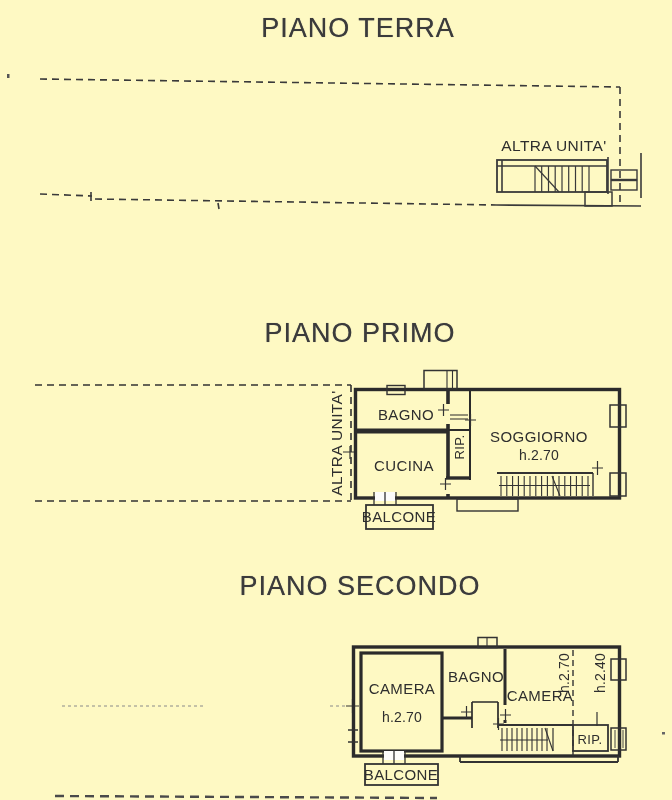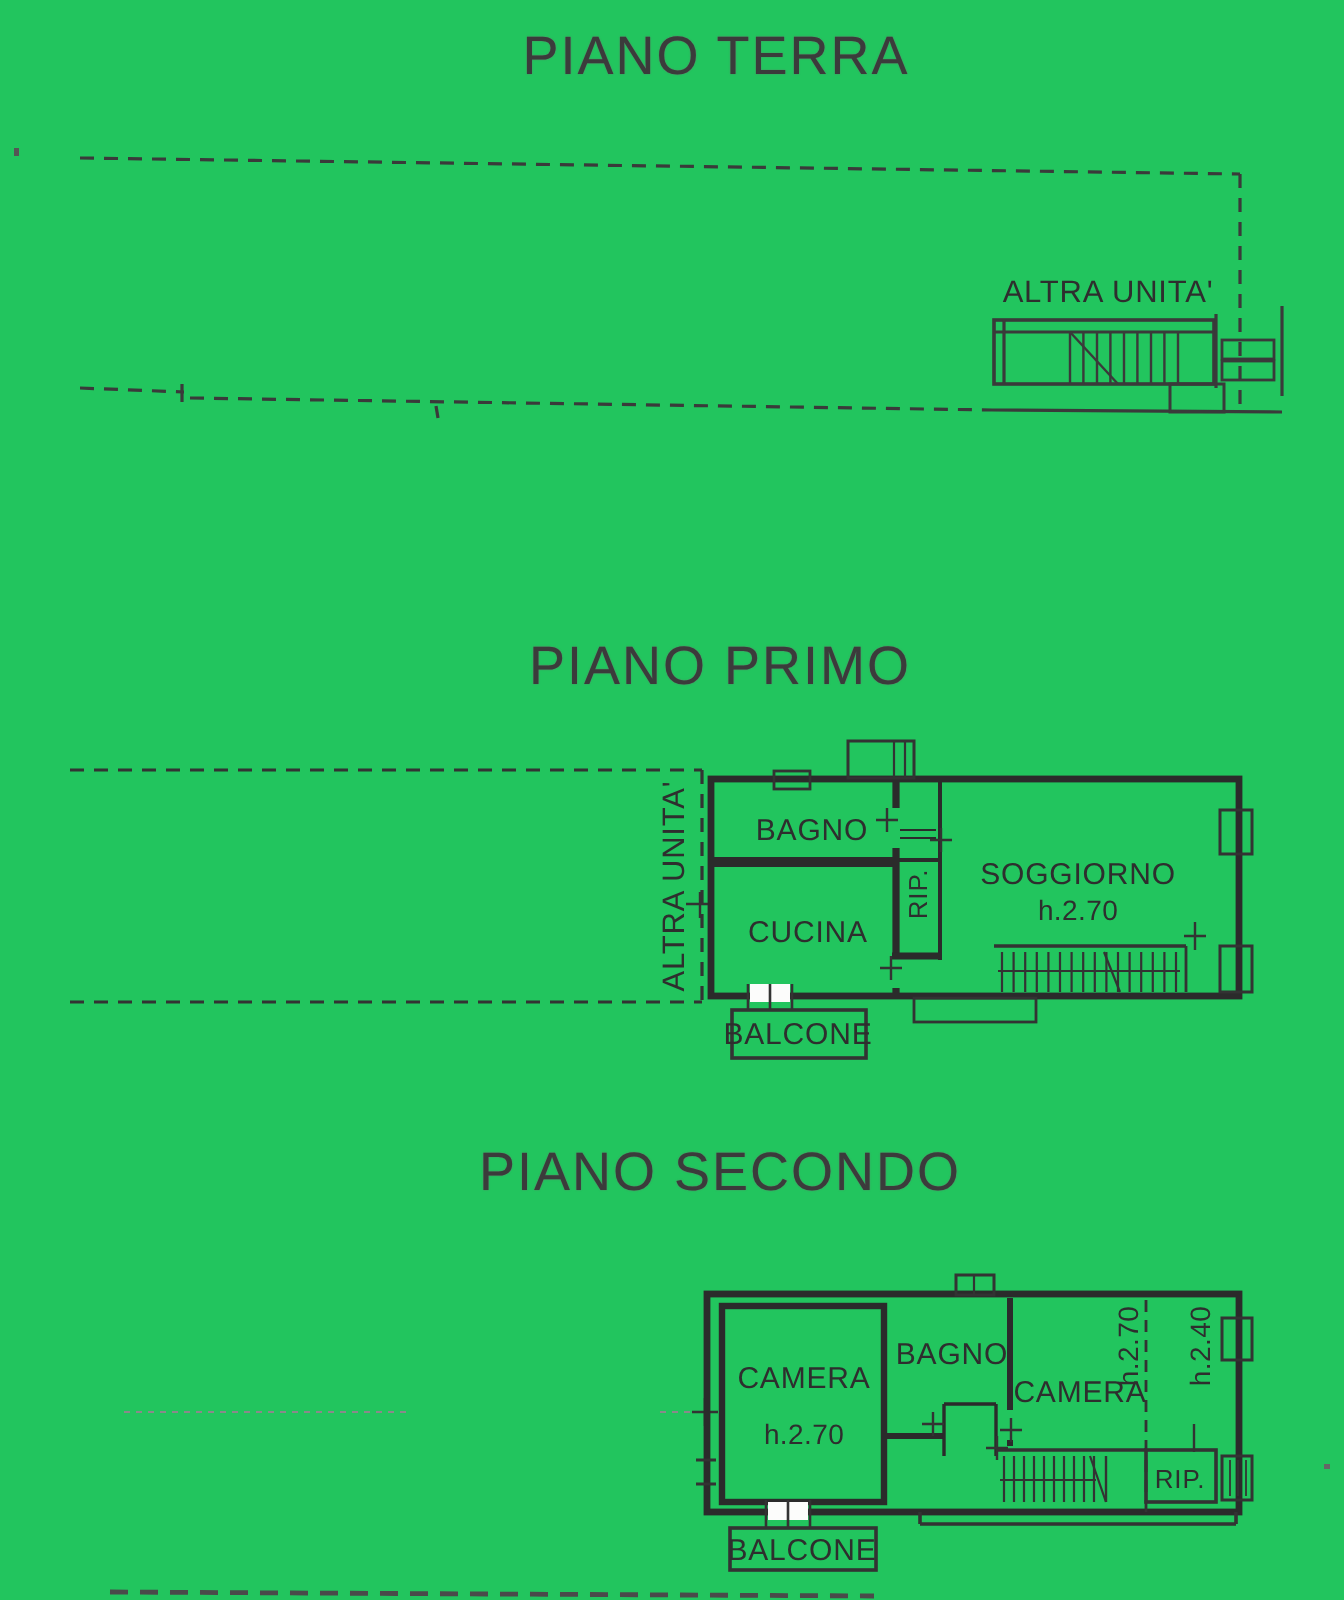--- a/index.html
+++ b/index.html
@@ -1,19 +1,19 @@
 <!DOCTYPE html>
 <html><head>
 <meta charset="utf-8">
 <style>
   html,body{margin:0;padding:0;}
   .page{
     position:relative;
     width:672px;height:800px;
-    background:#22c55e;
+    background:#fef9c3;
     overflow:hidden;
     font-family:"Liberation Sans", sans-serif;
   }
   .floor-title{
     position:absolute;left:0;width:672px;
     text-align:center;
     font-size:27px;
     letter-spacing:1px;
     color:#3b3b3b;
     text-shadow:0 0 .7px #6a6a6a;

